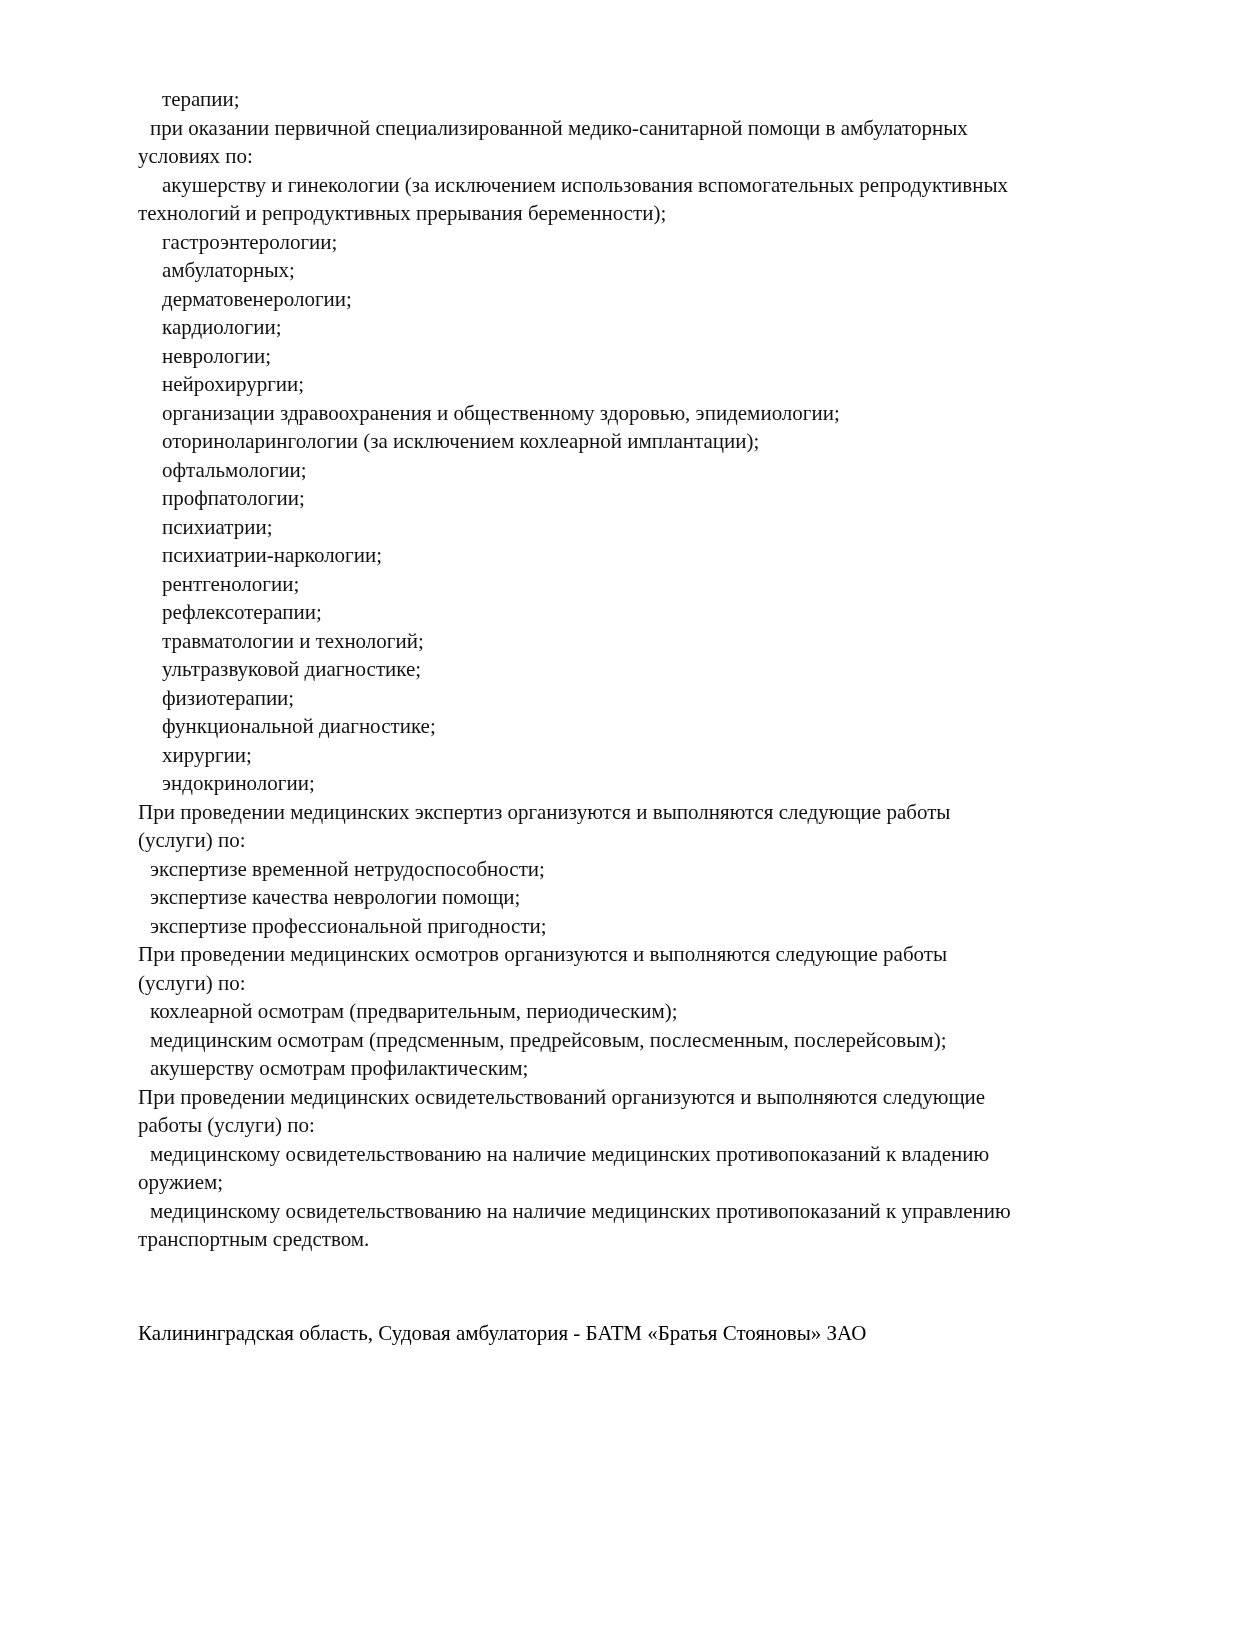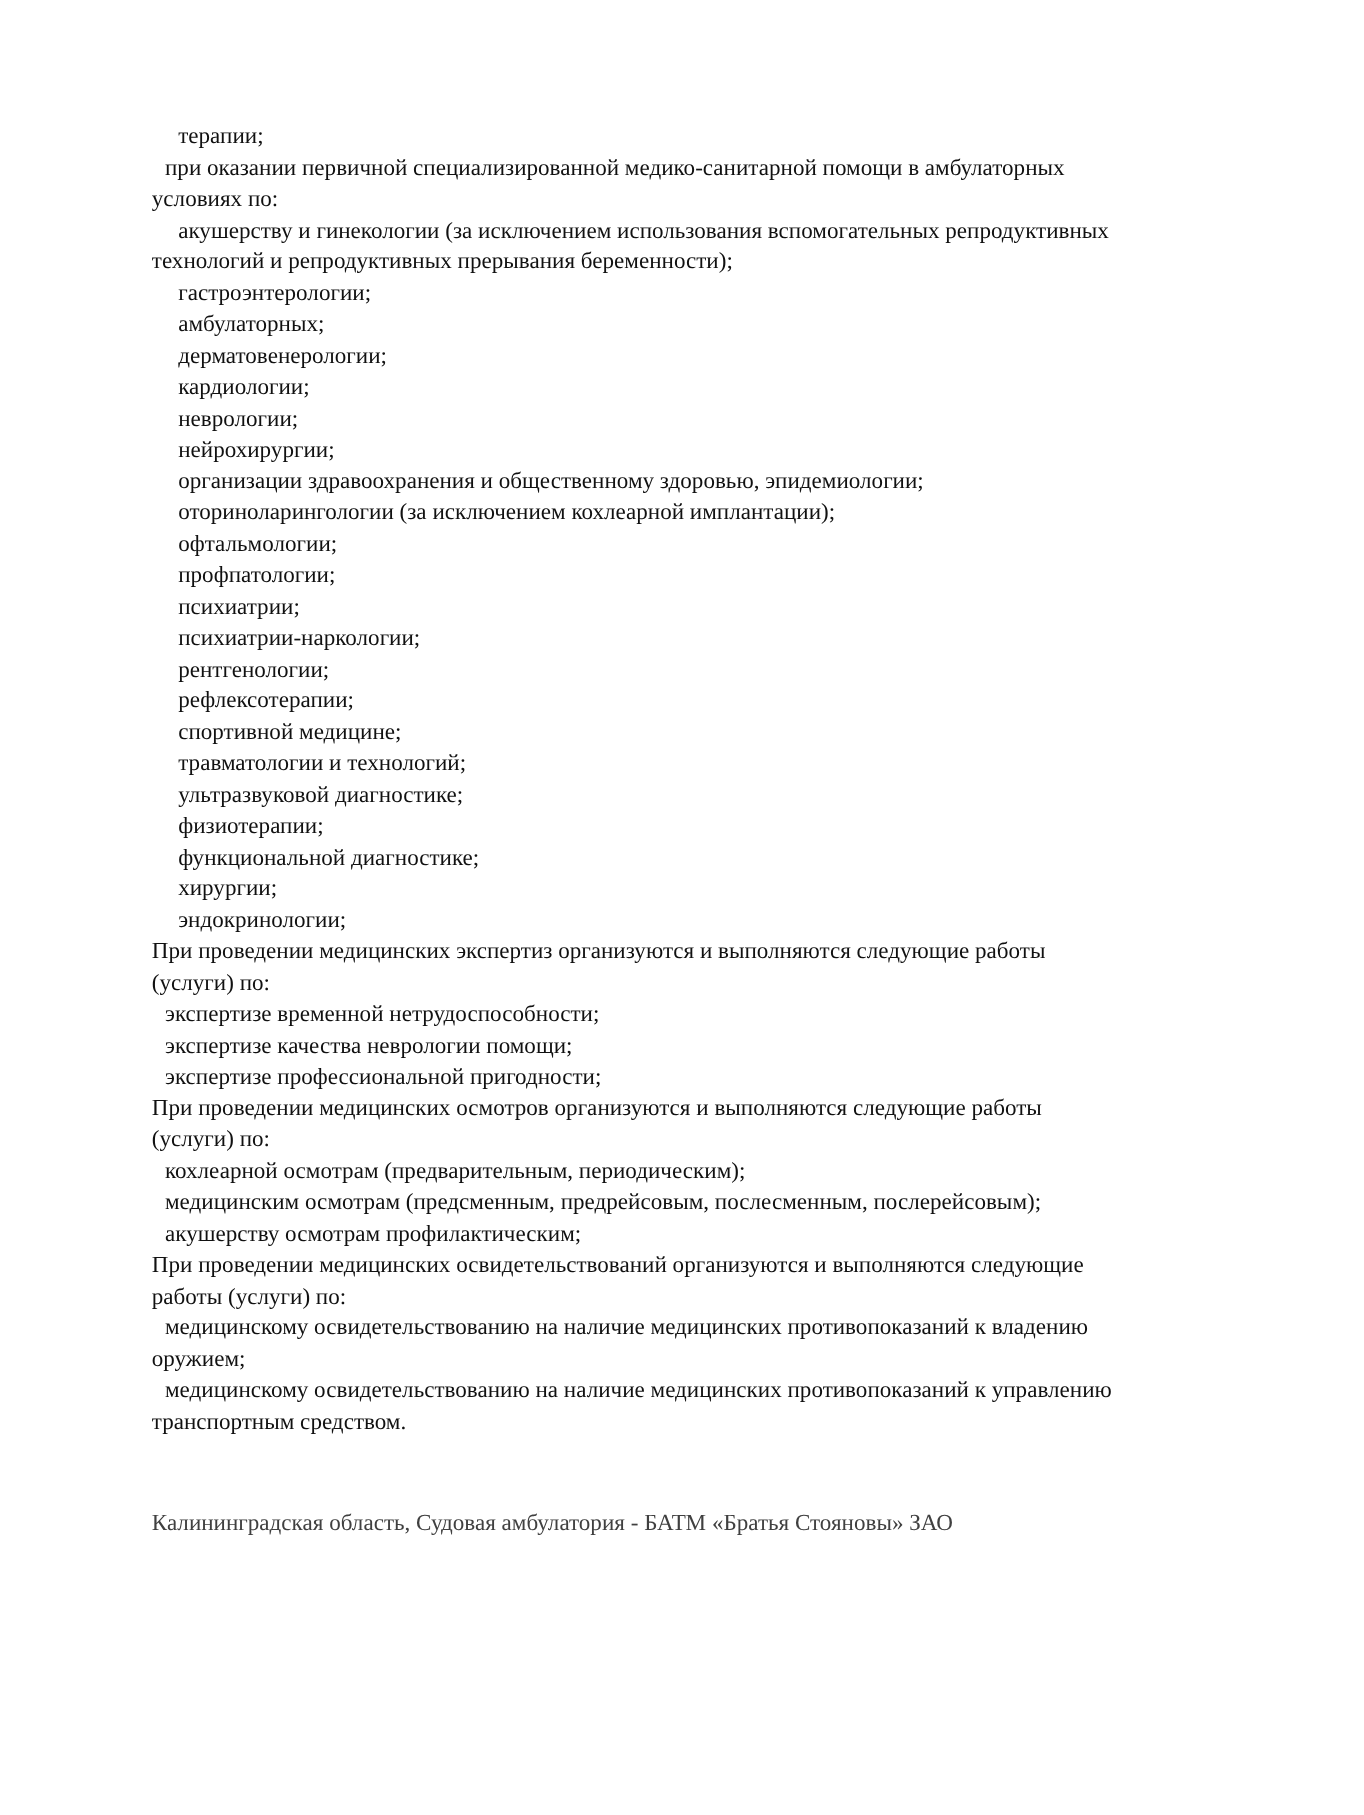--- a/index.html
+++ b/index.html
@@ -9,42 +9,42 @@
     }
     body {
       width: 1240px;
       height: 1650px;
       position: relative;
       overflow: hidden;
     }
     .page {
       position: absolute;
       left: 138px;
-      top: 109px;
+      top: 85px;
       width: 990px;
       font-family: "Liberation Serif", "DejaVu Serif", serif;
       font-size: 21px;
       line-height: 28.5px;
       color: #111111;
     }
     .line {
       white-space: pre;
       margin: 0;
       padding: 0;
     }
     .ind1 { padding-left: 12px; }
     .ind2 { padding-left: 24px; }
     .footer {
       position: absolute;
       left: 138px;
-      top: 1370px;
+      top: 1319px;
       font-family: "Liberation Serif", "DejaVu Serif", serif;
       font-size: 21px;
       line-height: 28.5px;
-      color: #404040;
+      color: #000000;
       white-space: pre;
     }
   </style>
 </head>
 <body>
 
 <div class="page">
   <div class="line ind2">терапии;</div>
 
   <div class="line ind1">при оказании первичной специализированной медико-санитарной помощи в амбулаторных</div>
@@ -60,21 +60,20 @@
     <div class="line ind2">неврологии;</div>
     <div class="line ind2">нейрохирургии;</div>
     <div class="line ind2">организации здравоохранения и общественному здоровью, эпидемиологии;</div>
     <div class="line ind2">оториноларингологии (за исключением кохлеарной имплантации);</div>
     <div class="line ind2">офтальмологии;</div>
     <div class="line ind2">профпатологии;</div>
     <div class="line ind2">психиатрии;</div>
     <div class="line ind2">психиатрии-наркологии;</div>
     <div class="line ind2">рентгенологии;</div>
     <div class="line ind2">рефлексотерапии;</div>
-    <div class="line ind2">спортивной медицине;</div>
     <div class="line ind2">травматологии и технологий;</div>
     <div class="line ind2">ультразвуковой диагностике;</div>
     <div class="line ind2">физиотерапии;</div>
     <div class="line ind2">функциональной диагностике;</div>
     <div class="line ind2">хирургии;</div>
     <div class="line ind2">эндокринологии;</div>
   </div>
 
   <div class="line">При проведении медицинских экспертиз организуются и выполняются следующие работы</div>
   <div class="line">(услуги) по:</div>

